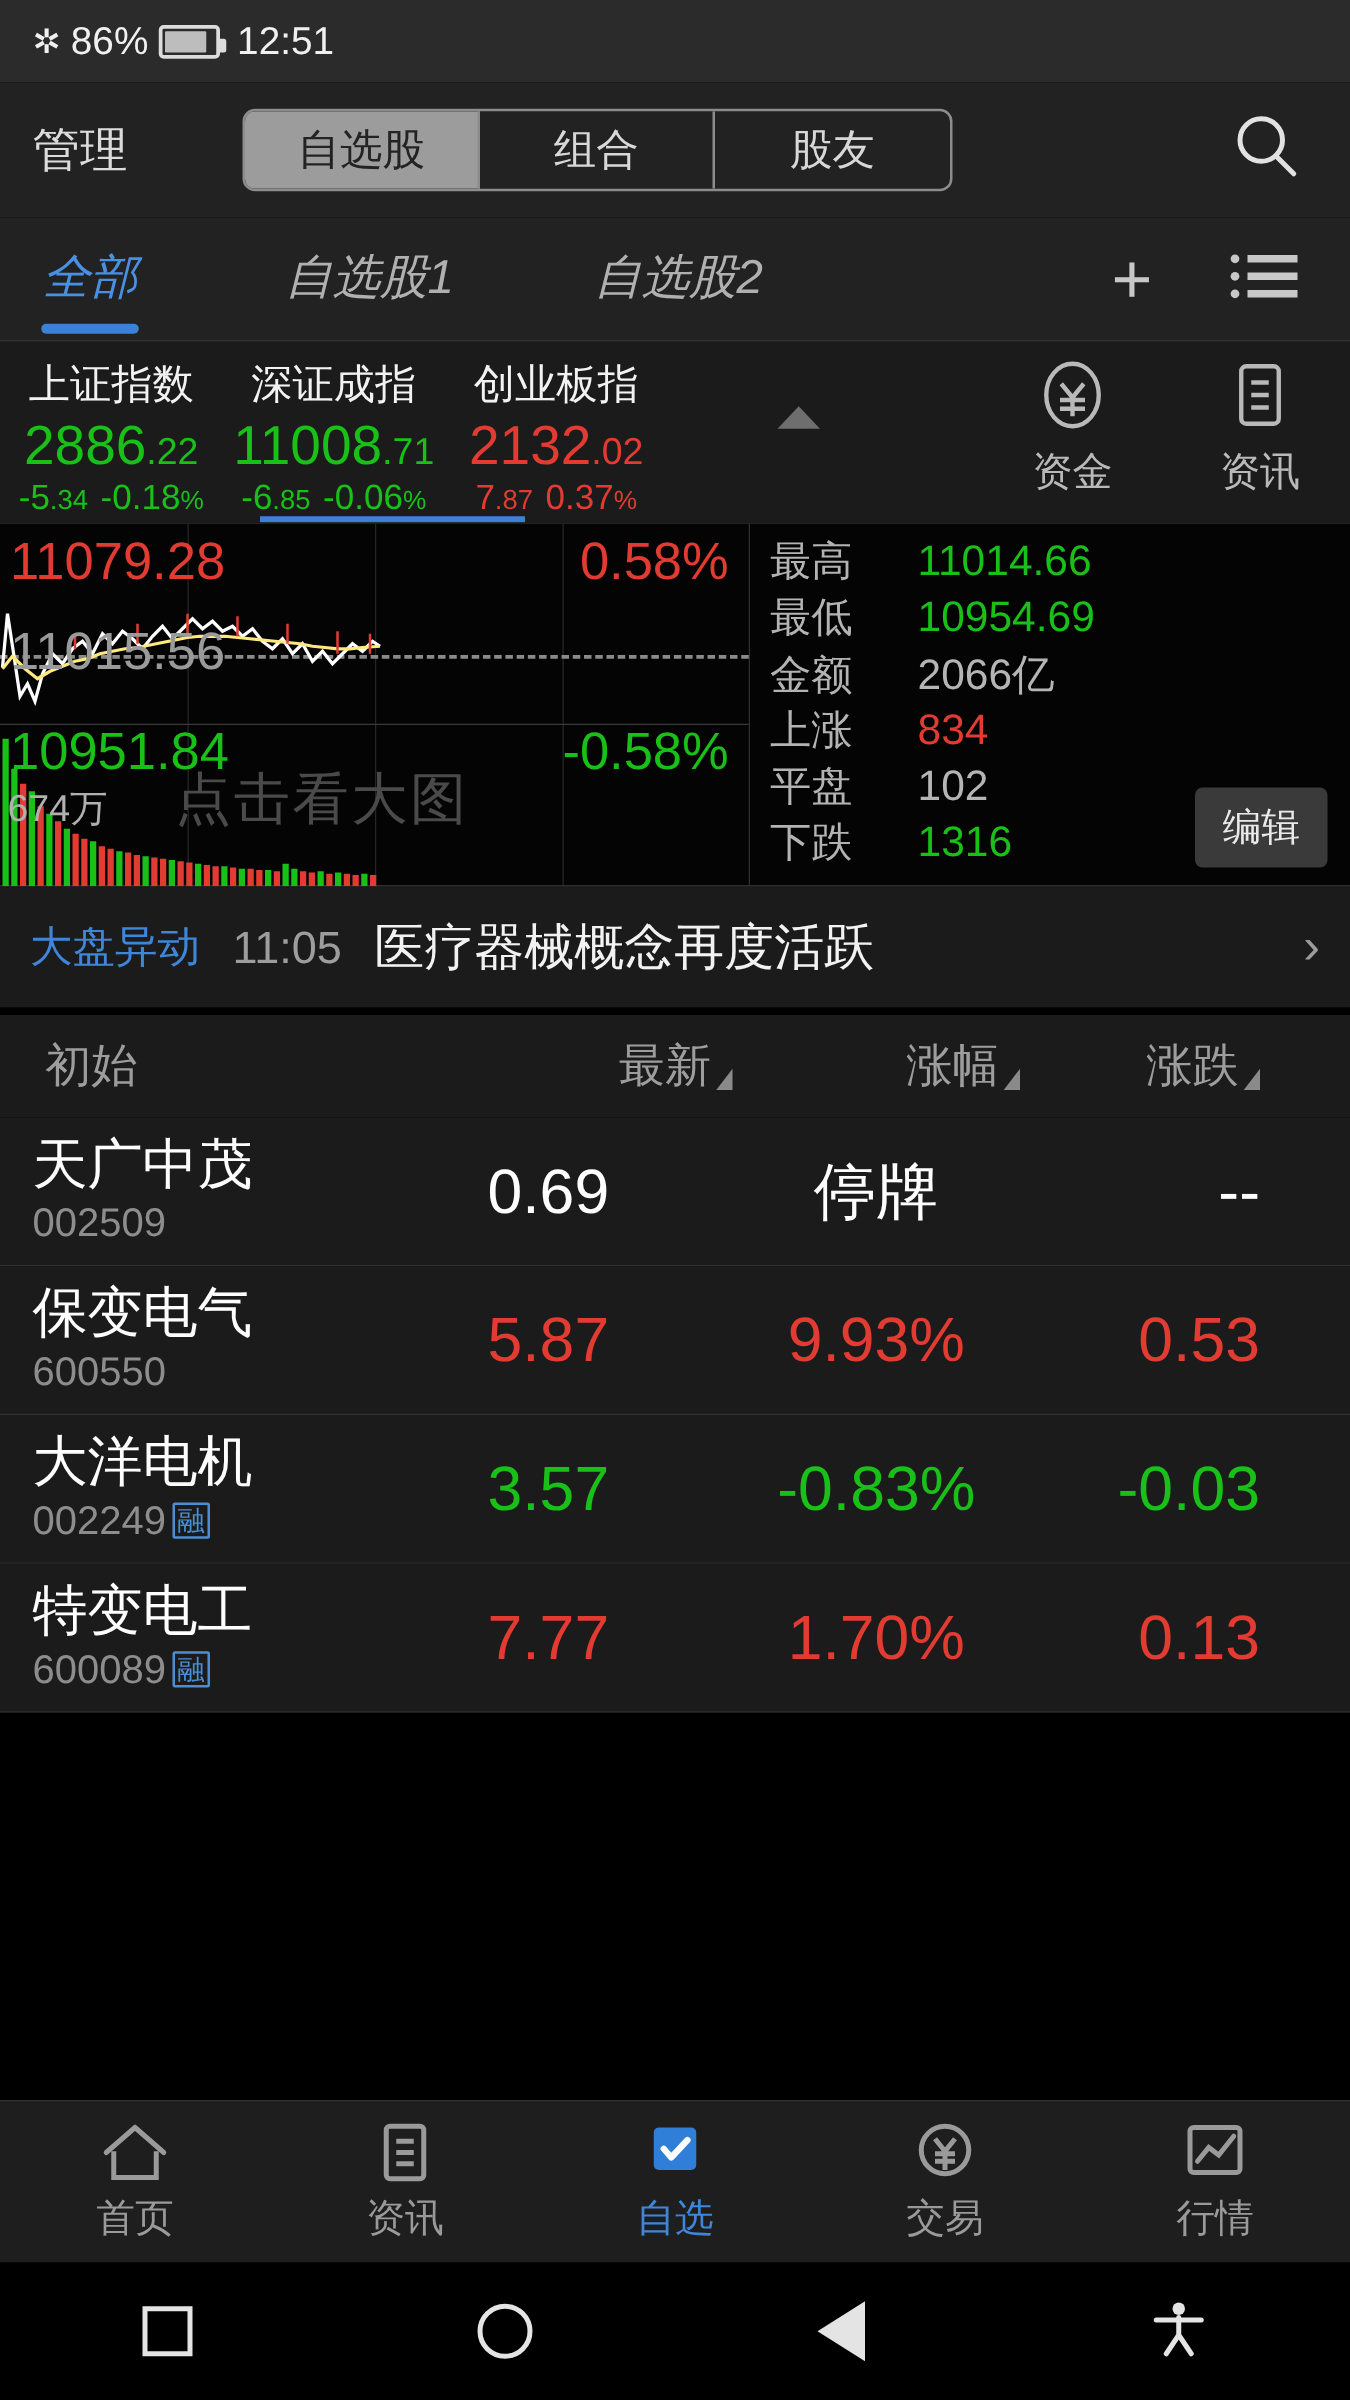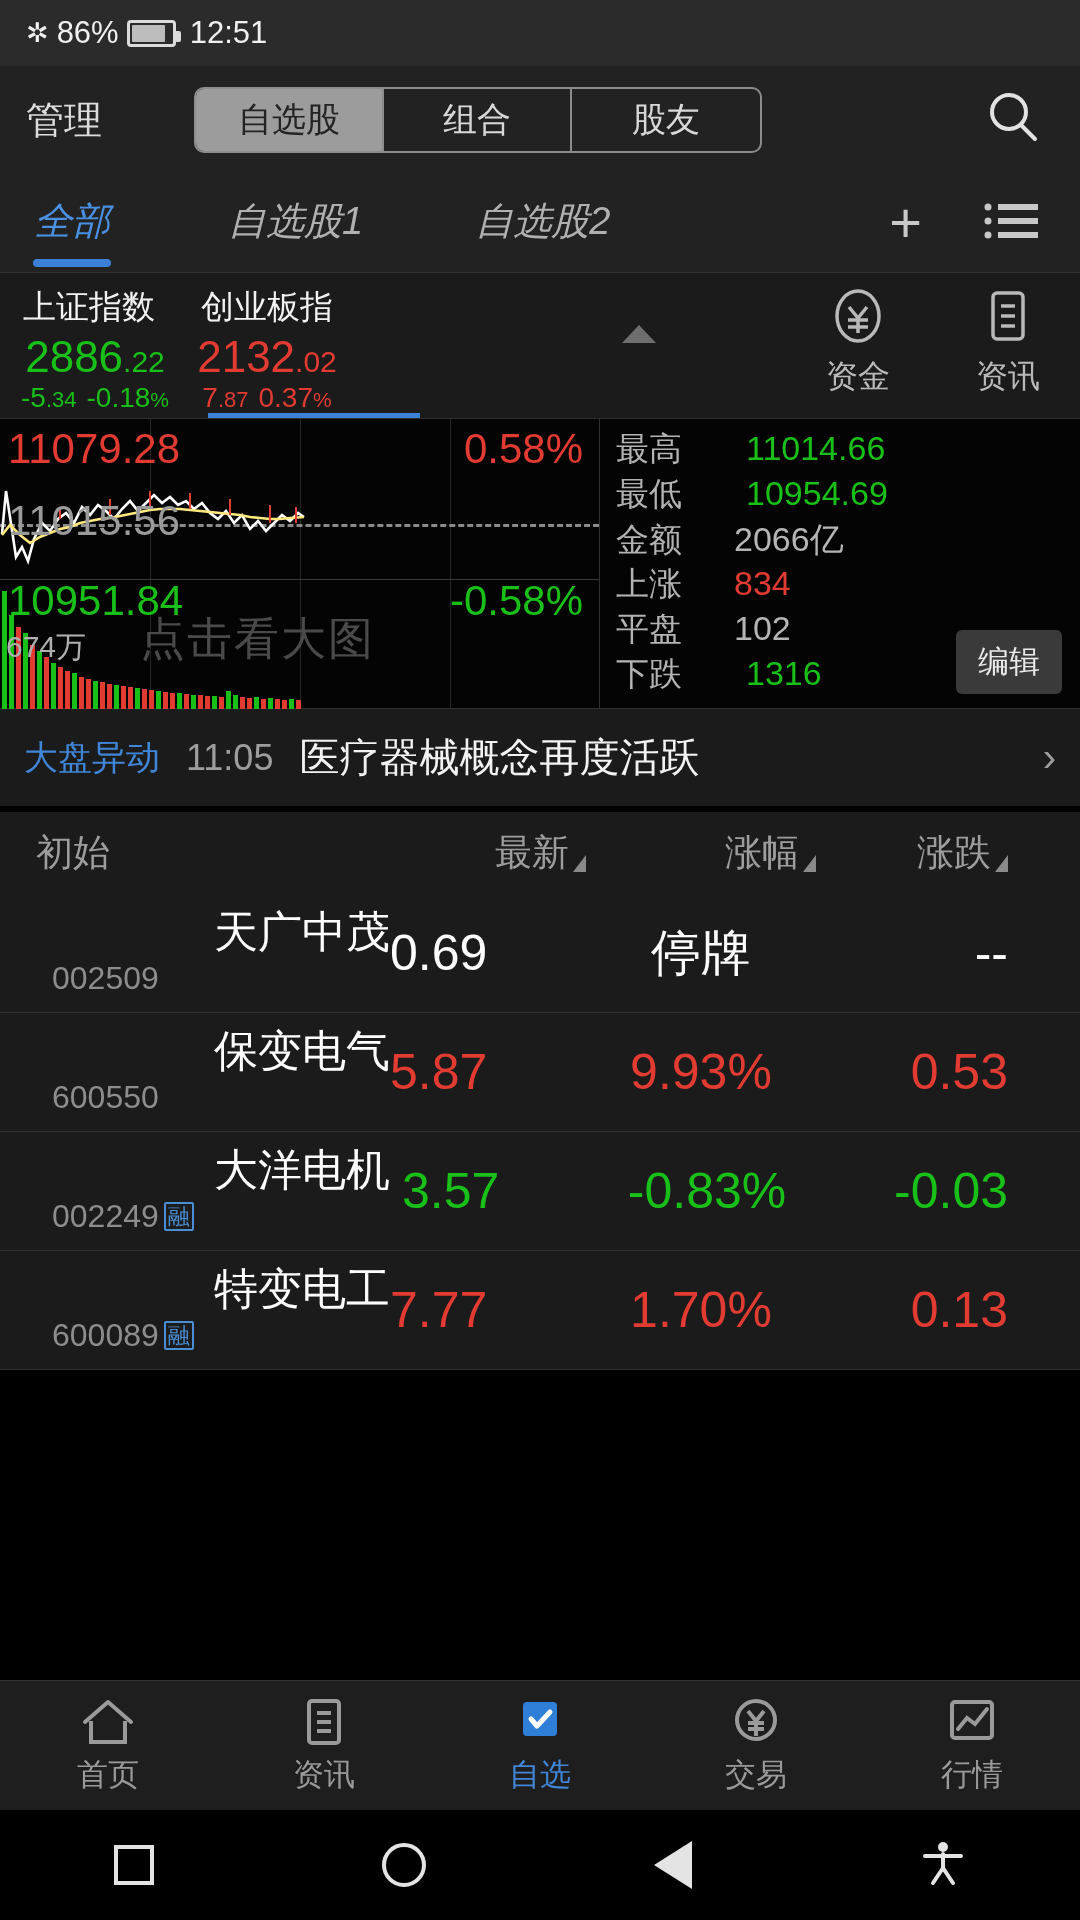--- a/index.html
+++ b/index.html
@@ -93,21 +93,21 @@
   }
   .idx{ width:178px; text-align:center; }
   .idx-name{ font-size:33px; color:#f2f2f2; }
   .idx-val{ font-size:44px; margin-top:4px; line-height:1.05;}
   .idx-val .dec{ font-size:30px; }
   .idx-row3{ margin-top:2px; font-size:28px; display:flex; justify-content:center; gap:10px;}
   .idx-row3 .dec{ font-size:22px; }
   .idx-row3 .pct{ font-size:28px; }
   .idx-row3 .pctsym{ font-size:21px; }
   .up{ color:#e23b32; }
-  .down{ color:#18c018;padding-left:12px; }
+  .down{ color:#18c018; }
   .flat{ color:#b5b5b5; }
   .idx-underline{
     position:absolute; bottom:0; left:208px; width:212px; height:5px; background:#3b82d6;
   }
   .idx-caret{
     position:absolute; left:622px; top:52px;
     width:0;height:0;border-left:17px solid transparent;border-right:17px solid transparent;
     border-bottom:18px solid #6e6e6e;
   }
   .idx-actions{ position:absolute; right:22px; top:12px; display:flex; gap:50px;}
@@ -169,21 +169,21 @@
   .th-amt{ width:220px; justify-content:flex-end; padding-right:28px;}
   .sortmark{
     width:0;height:0;border-left:13px solid transparent;
     border-bottom:17px solid #8a8a8a; margin-bottom:6px;
   }
 
   .row{
     height:119px; display:flex; align-items:center;
     background:#1b1b1c; border-bottom:1px solid #313131;
   }
-  .cell-name{ width:390px; padding-left:52px;text-align:right; }
+  .cell-name{ width:390px; padding-left:26px; }
   .stk-name{ font-size:44px; color:#fdfdfd; line-height:1.06;}
   .stk-code{ font-size:32px; color:#8d8d8d; display:flex; align-items:center; gap:5px; margin-top:4px;}
   .badge-rong{
     font-size:22px; color:#4a8fd6; border:2px solid #4a8fd6;
     padding:0 2px; line-height:1.15; border-radius:2px;
   }
   .cell-price{ width:196px; font-size:50px;}
   .cell-chg{ width:230px; text-align:center; font-size:50px;}
   .cell-amt{ width:220px; text-align:right; font-size:50px; padding-right:28px;}
   .halt{ font-size:50px; color:#fdfdfd; }
@@ -259,20 +259,30 @@
 
 <div class="indices">
   <div class="idx">
     <div class="idx-name">上证指数</div>
     <div class="idx-val down">
       <span>2886</span><span class="dec">.22</span>
     </div>
     <div class="idx-row3 down">
       <span><span>-5</span><span class="dec">.34</span></span>
       <span><span class="pct">-0.18</span><span class="pctsym">%</span></span>
+    </div>
+  </div>
+  <div class="idx">
+    <div class="idx-name">深证成指</div>
+    <div class="idx-val down">
+      <span>11008</span><span class="dec">.71</span>
+    </div>
+    <div class="idx-row3 down">
+      <span><span>-6</span><span class="dec">.85</span></span>
+      <span><span class="pct">-0.06</span><span class="pctsym">%</span></span>
     </div>
   </div>
   <div class="idx">
     <div class="idx-name">创业板指</div>
     <div class="idx-val up">
       <span>2132</span><span class="dec">.02</span>
     </div>
     <div class="idx-row3 up">
       <span><span>7</span><span class="dec">.87</span></span>
       <span><span class="pct">0.37</span><span class="pctsym">%</span></span>

